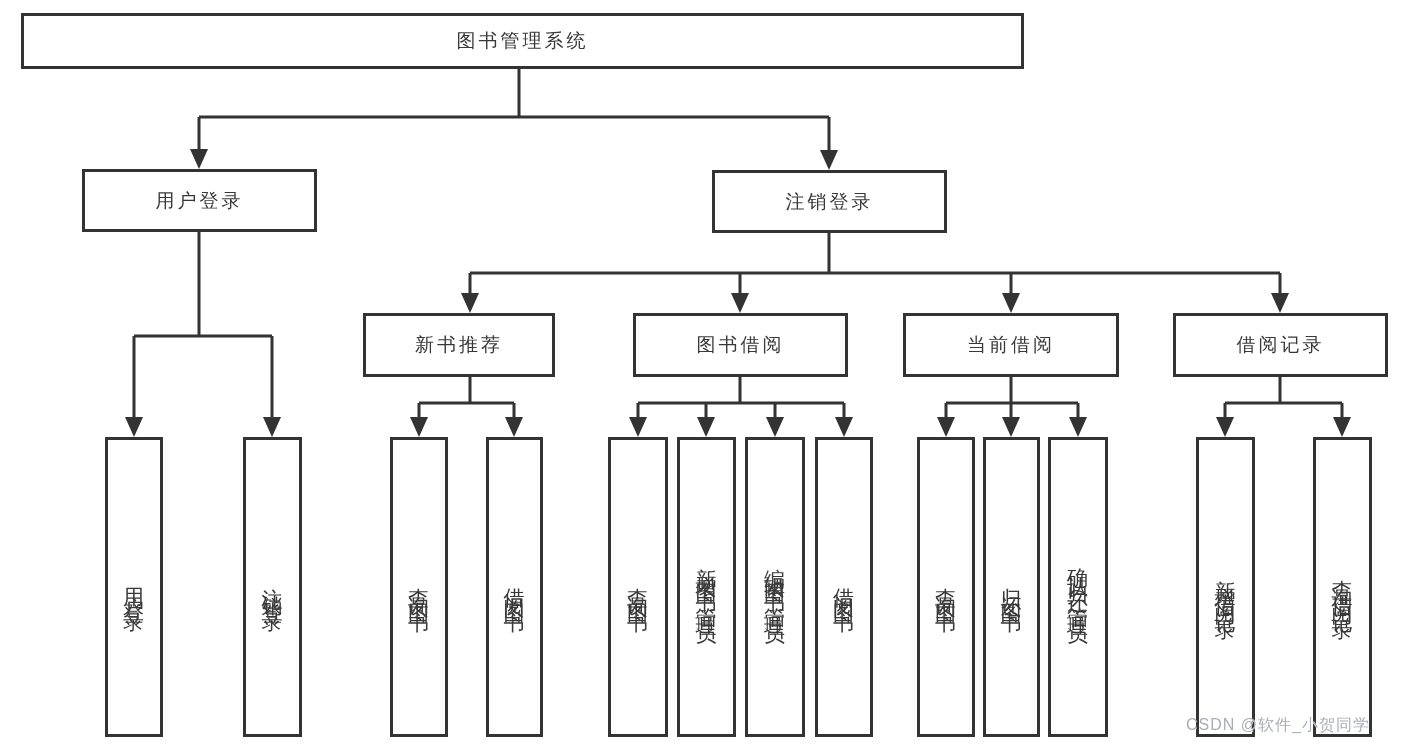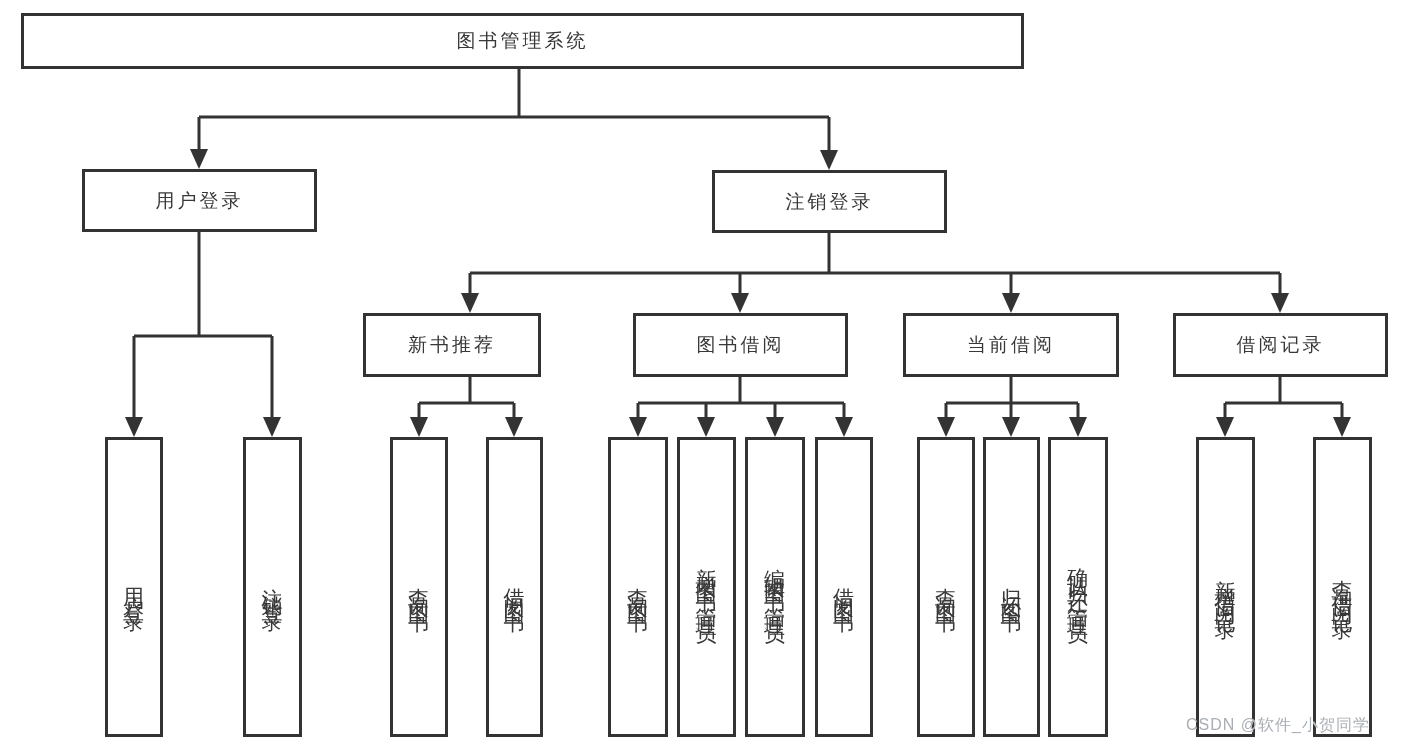--- a/index.html
+++ b/index.html
@@ -78,21 +78,21 @@
     <span>图书管理系统</span>
   </div>
 
   <div class="hnode" style="left:82px;top:169px;width:235px;height:63px">
     <span>用户登录</span>
   </div>
   <div class="hnode" style="left:712px;top:170px;width:235px;height:63px">
     <span>注销登录</span>
   </div>
 
-  <div class="hnode" style="left:363px;top:313px;width:178px;height:64px">
+  <div class="hnode" style="left:363px;top:313px;width:192px;height:64px">
     <span>新书推荐</span>
   </div>
   <div class="hnode" style="left:903px;top:313px;width:216px;height:64px">
     <span>当前借阅</span>
   </div>
   <div class="hnode" style="left:633px;top:313px;width:215px;height:64px">
     <span>图书借阅</span>
   </div>
   <div class="hnode" style="left:1173px;top:313px;width:215px;height:64px">
     <span>借阅记录</span>

